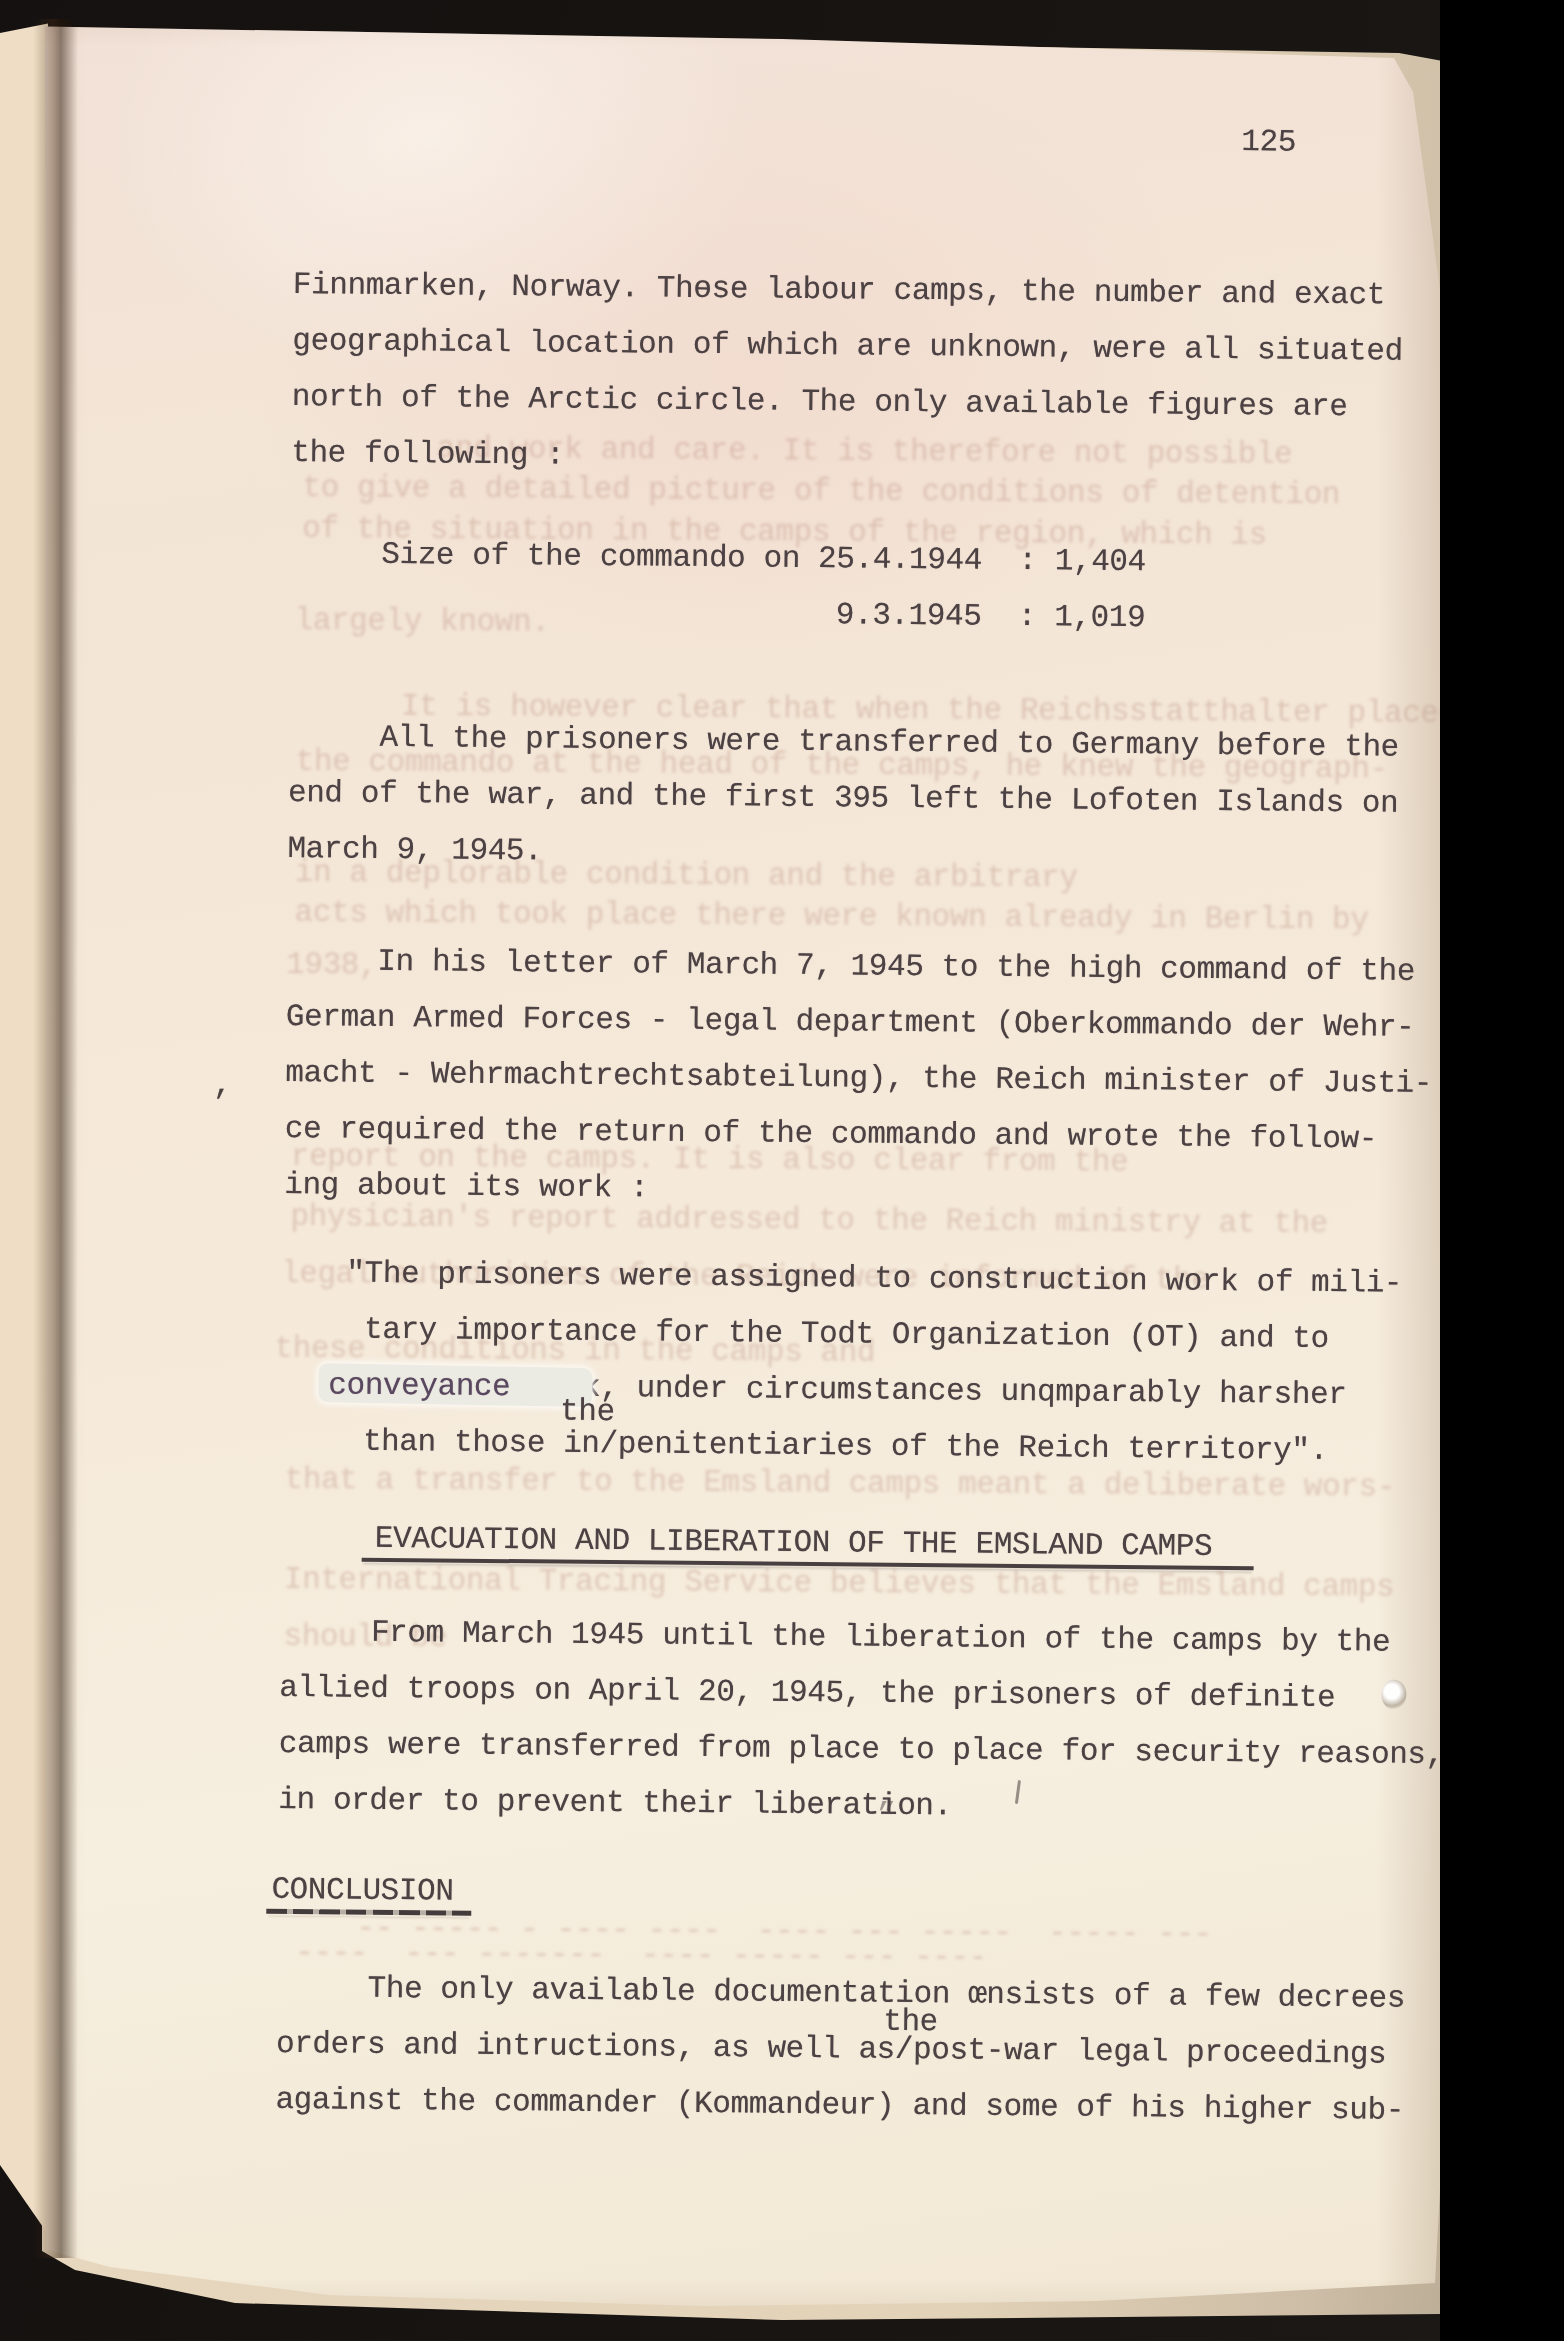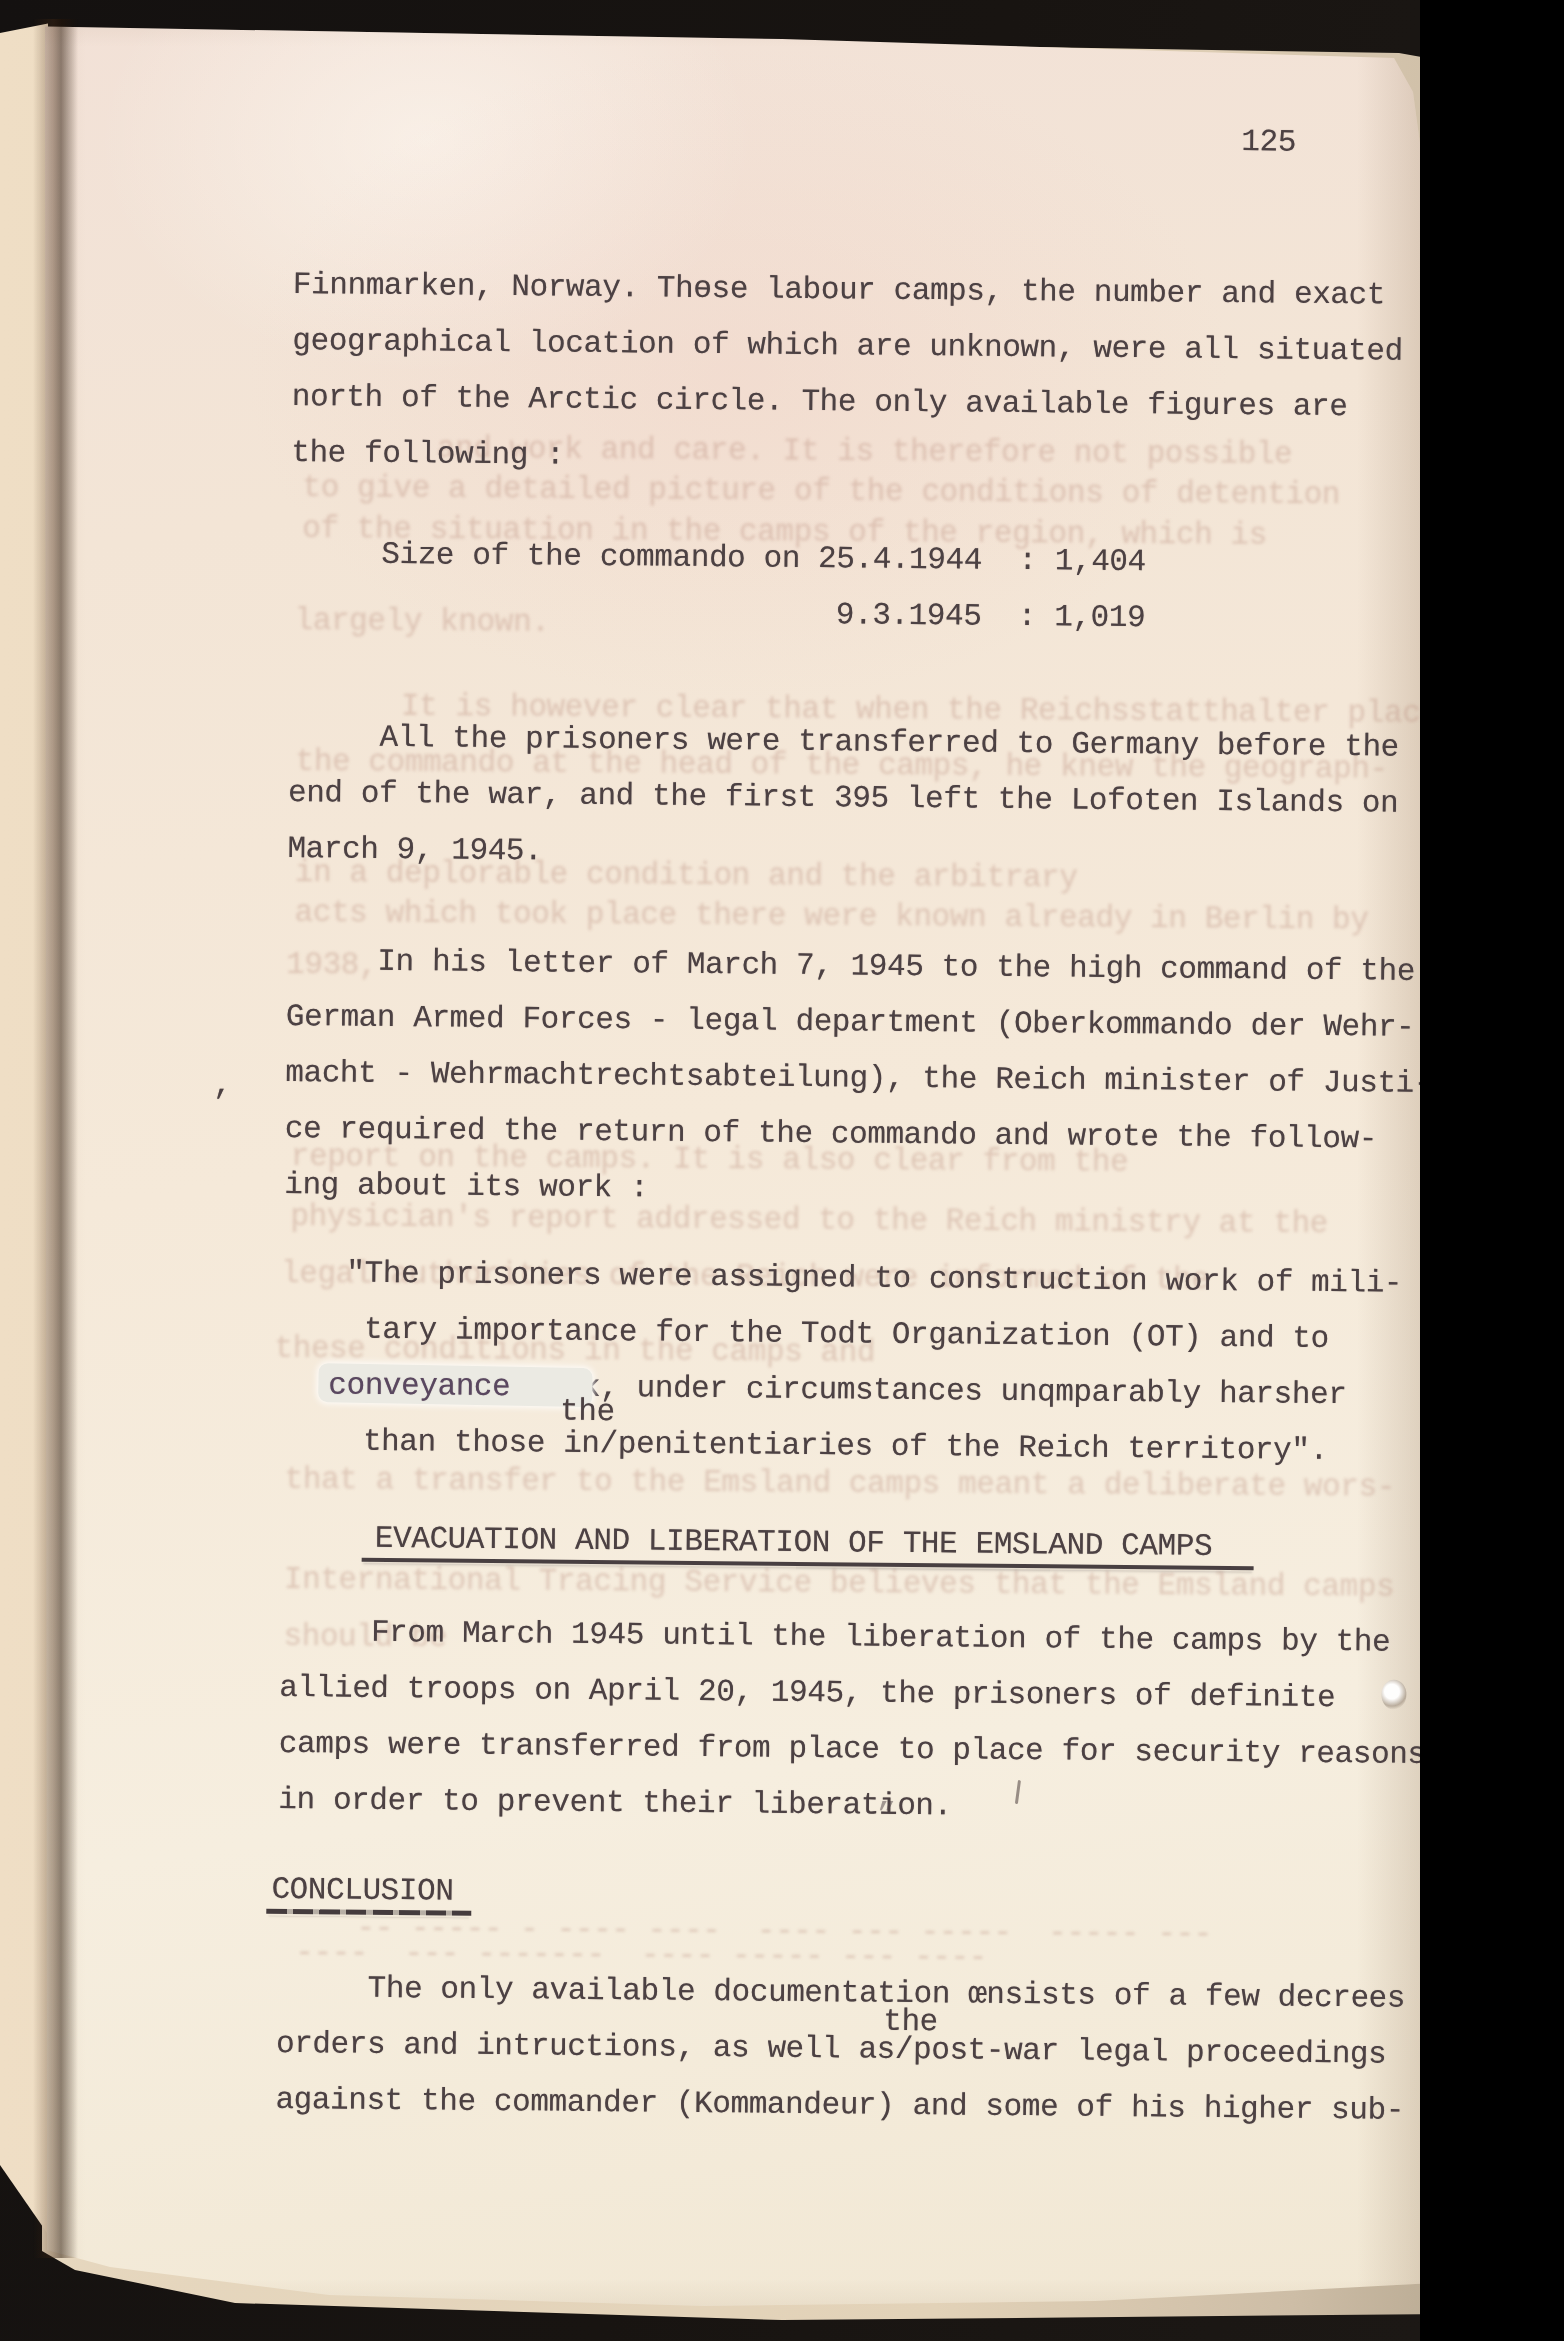--- a/index.html
+++ b/index.html
@@ -1,17 +1,17 @@
 <!DOCTYPE html>
 <html style="font-size:12.5px"><head>
 <meta charset="utf-8">
 <style>
   html,body{margin:0;padding:0;background:#000;}
   .scene{position:relative;width:1420px;height:2342px;overflow:hidden;
-         background:linear-gradient(100deg,#141110 0%,#181411 55%,#1c1815 100%);}
+         background:linear-gradient(100deg,#141110 0%,#181411 55%,#1c1815 100%);padding-left:20px;}
   
   .under-sheet{position:absolute;inset:0;
     clip-path:polygon(42px 31px,1399px 53px,1513px 74px,1499px 1173px,1449px 2314px,782px 2320px,235px 2303px,75px 2270px,42px 2251px);
     background:linear-gradient(95deg,#e7d8c0 0%,#e2d2b8 70%,#cdbda6 92%,#bdae97 100%);}
   
   .left-page{position:absolute;inset:0;
     clip-path:polygon(0 33px,48px 23.5px,61px 2253px,0 2165px);
     background:linear-gradient(90deg,#efdec5 0%,#ead7ba 60%,#dcc6a5 100%);}
   
   .page{position:absolute;inset:0;

